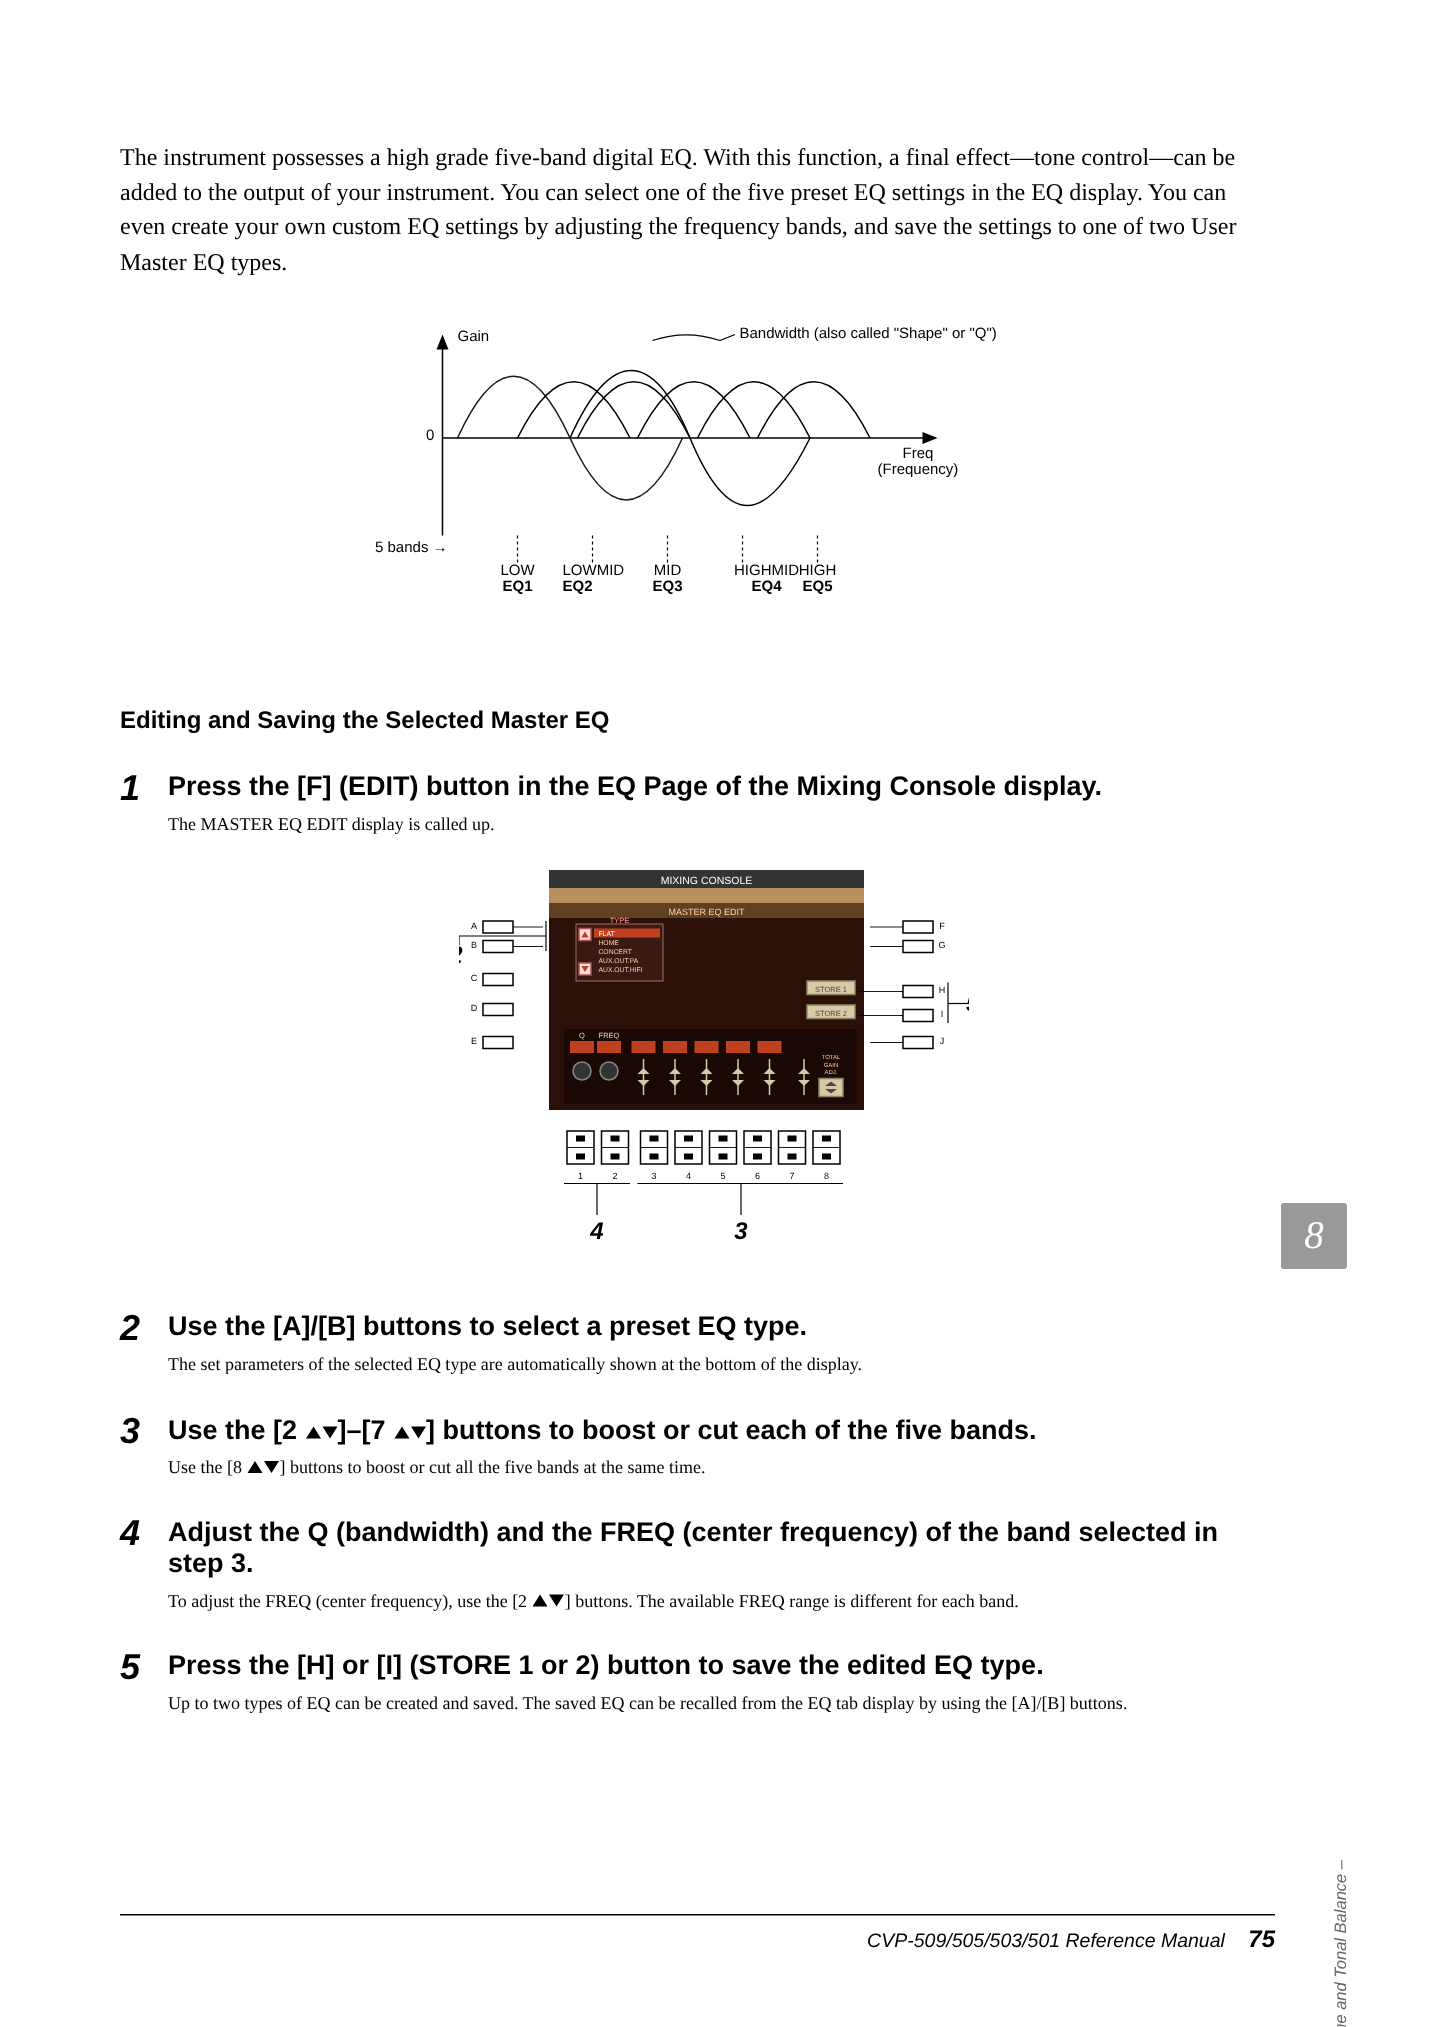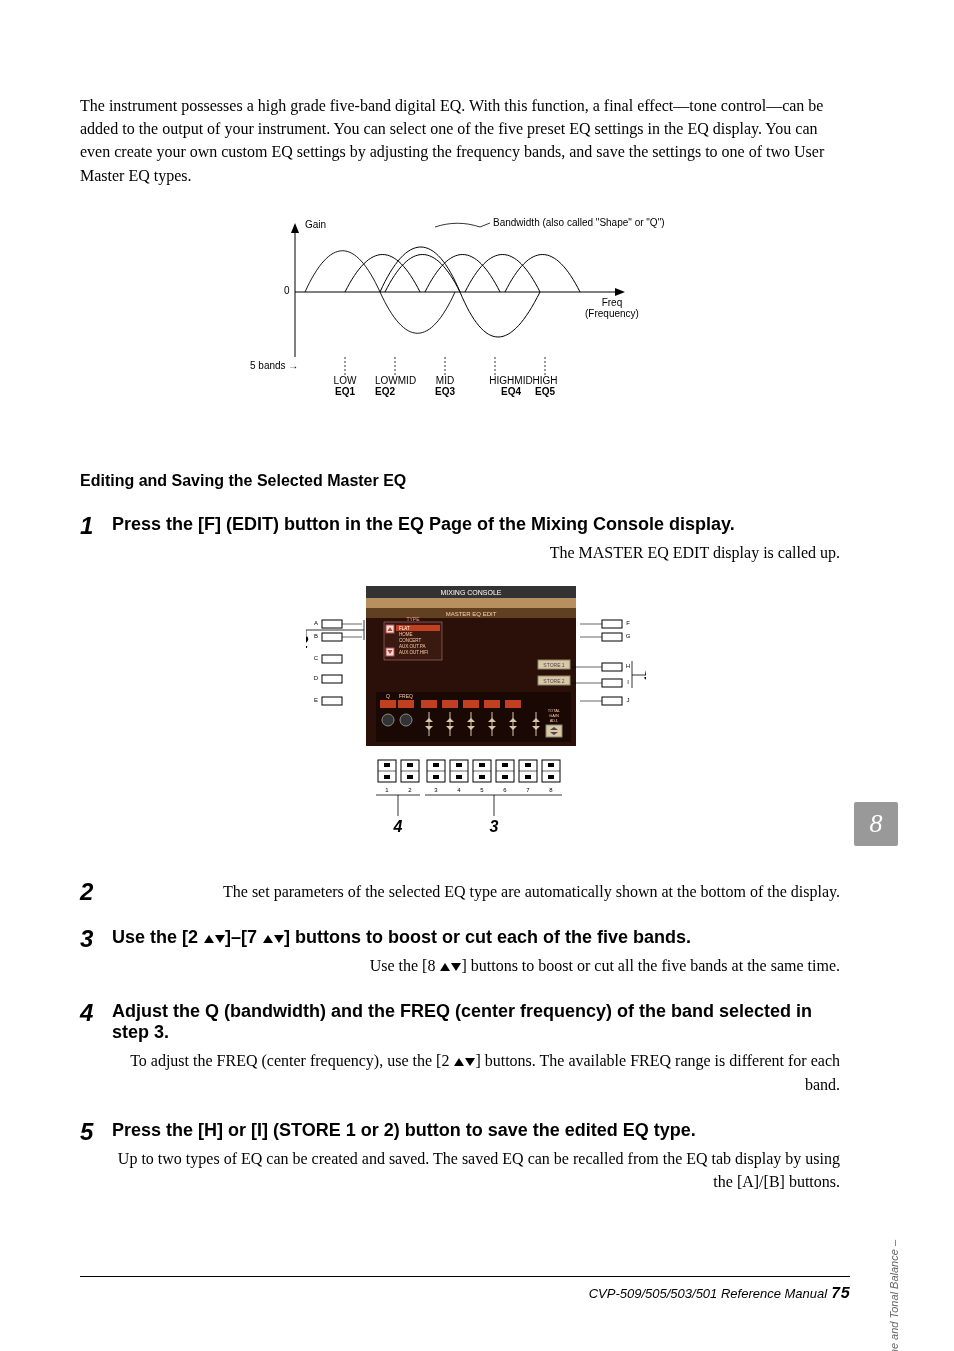--- a/index.html
+++ b/index.html
@@ -59,24 +59,23 @@
   .step-body {
     flex: 1;
   }
   .step-title {
     font-family: Arial, Helvetica, sans-serif;
     font-size: 18px;
     font-weight: bold;
     margin-bottom: 6px;
   }
   .step-desc {
-    font-size: 16px;
+    font-size: 12px;
     line-height: 1.45;
     margin-bottom: 4px;
-    text-align: right;
   }
   .screenshot {
     margin: 16px auto 20px;
     width: 340px;
   }
   .screenshot svg { display: block; }
   .triangle-up {
     display: inline-block;
     width: 0; height: 0;
     border-left: 5px solid transparent;
@@ -130,22 +129,21 @@
     border-top: 1px solid #000;
     padding-top: 8px;
     text-align: right;
     font-family: Arial, Helvetica, sans-serif;
     font-style: italic;
     font-size: 13px;
   }
   .footer .pagenum {
     font-weight: bold;
     font-size: 16px;
-    margin-left: 0;
-    font-family: Liberation Mono, monospace;
+    margin-left: 12px;
   }
 </style>
 </head>
 <body>
 
 <div class="content">
   <p class="intro">The instrument possesses a high grade five-band digital EQ. With this function, a final effect—tone control—can be added to the output of your instrument. You can select one of the five preset EQ settings in the EQ display. You can even create your own custom EQ settings by adjusting the frequency bands, and save the settings to one of two User Master EQ types.</p>
 
   <div class="diagram">
     <svg width="450" height="195" viewBox="0 0 450 195">
@@ -368,20 +366,21 @@
           <line x1="119" y1="215" x2="256" y2="215" stroke="#000" stroke-width="0.8"></line>
           <text x="188" y="252" font-family="Arial" font-size="16" font-weight="bold" font-style="italic" text-anchor="middle">3</text>
         </svg>
       </div>
     </div>
   </div>
 
   <div class="step">
     <div class="step-num">2</div>
     <div class="step-body">
+      <div class="step-title">Use the [A]/[B] buttons to select a preset EQ type.</div>
       <div class="step-desc">The set parameters of the selected EQ type are automatically shown at the bottom of the display.</div>
     </div>
   </div>
 
   <div class="step">
     <div class="step-num">3</div>
     <div class="step-body">
       <div class="step-title">
         <span>Use the [2 </span><span class="triangle-up"></span><span class="triangle-down"></span><span>]–[7 </span><span class="triangle-up"></span><span class="triangle-down"></span><span>] buttons to boost or cut each of the five bands.</span>
       </div>

